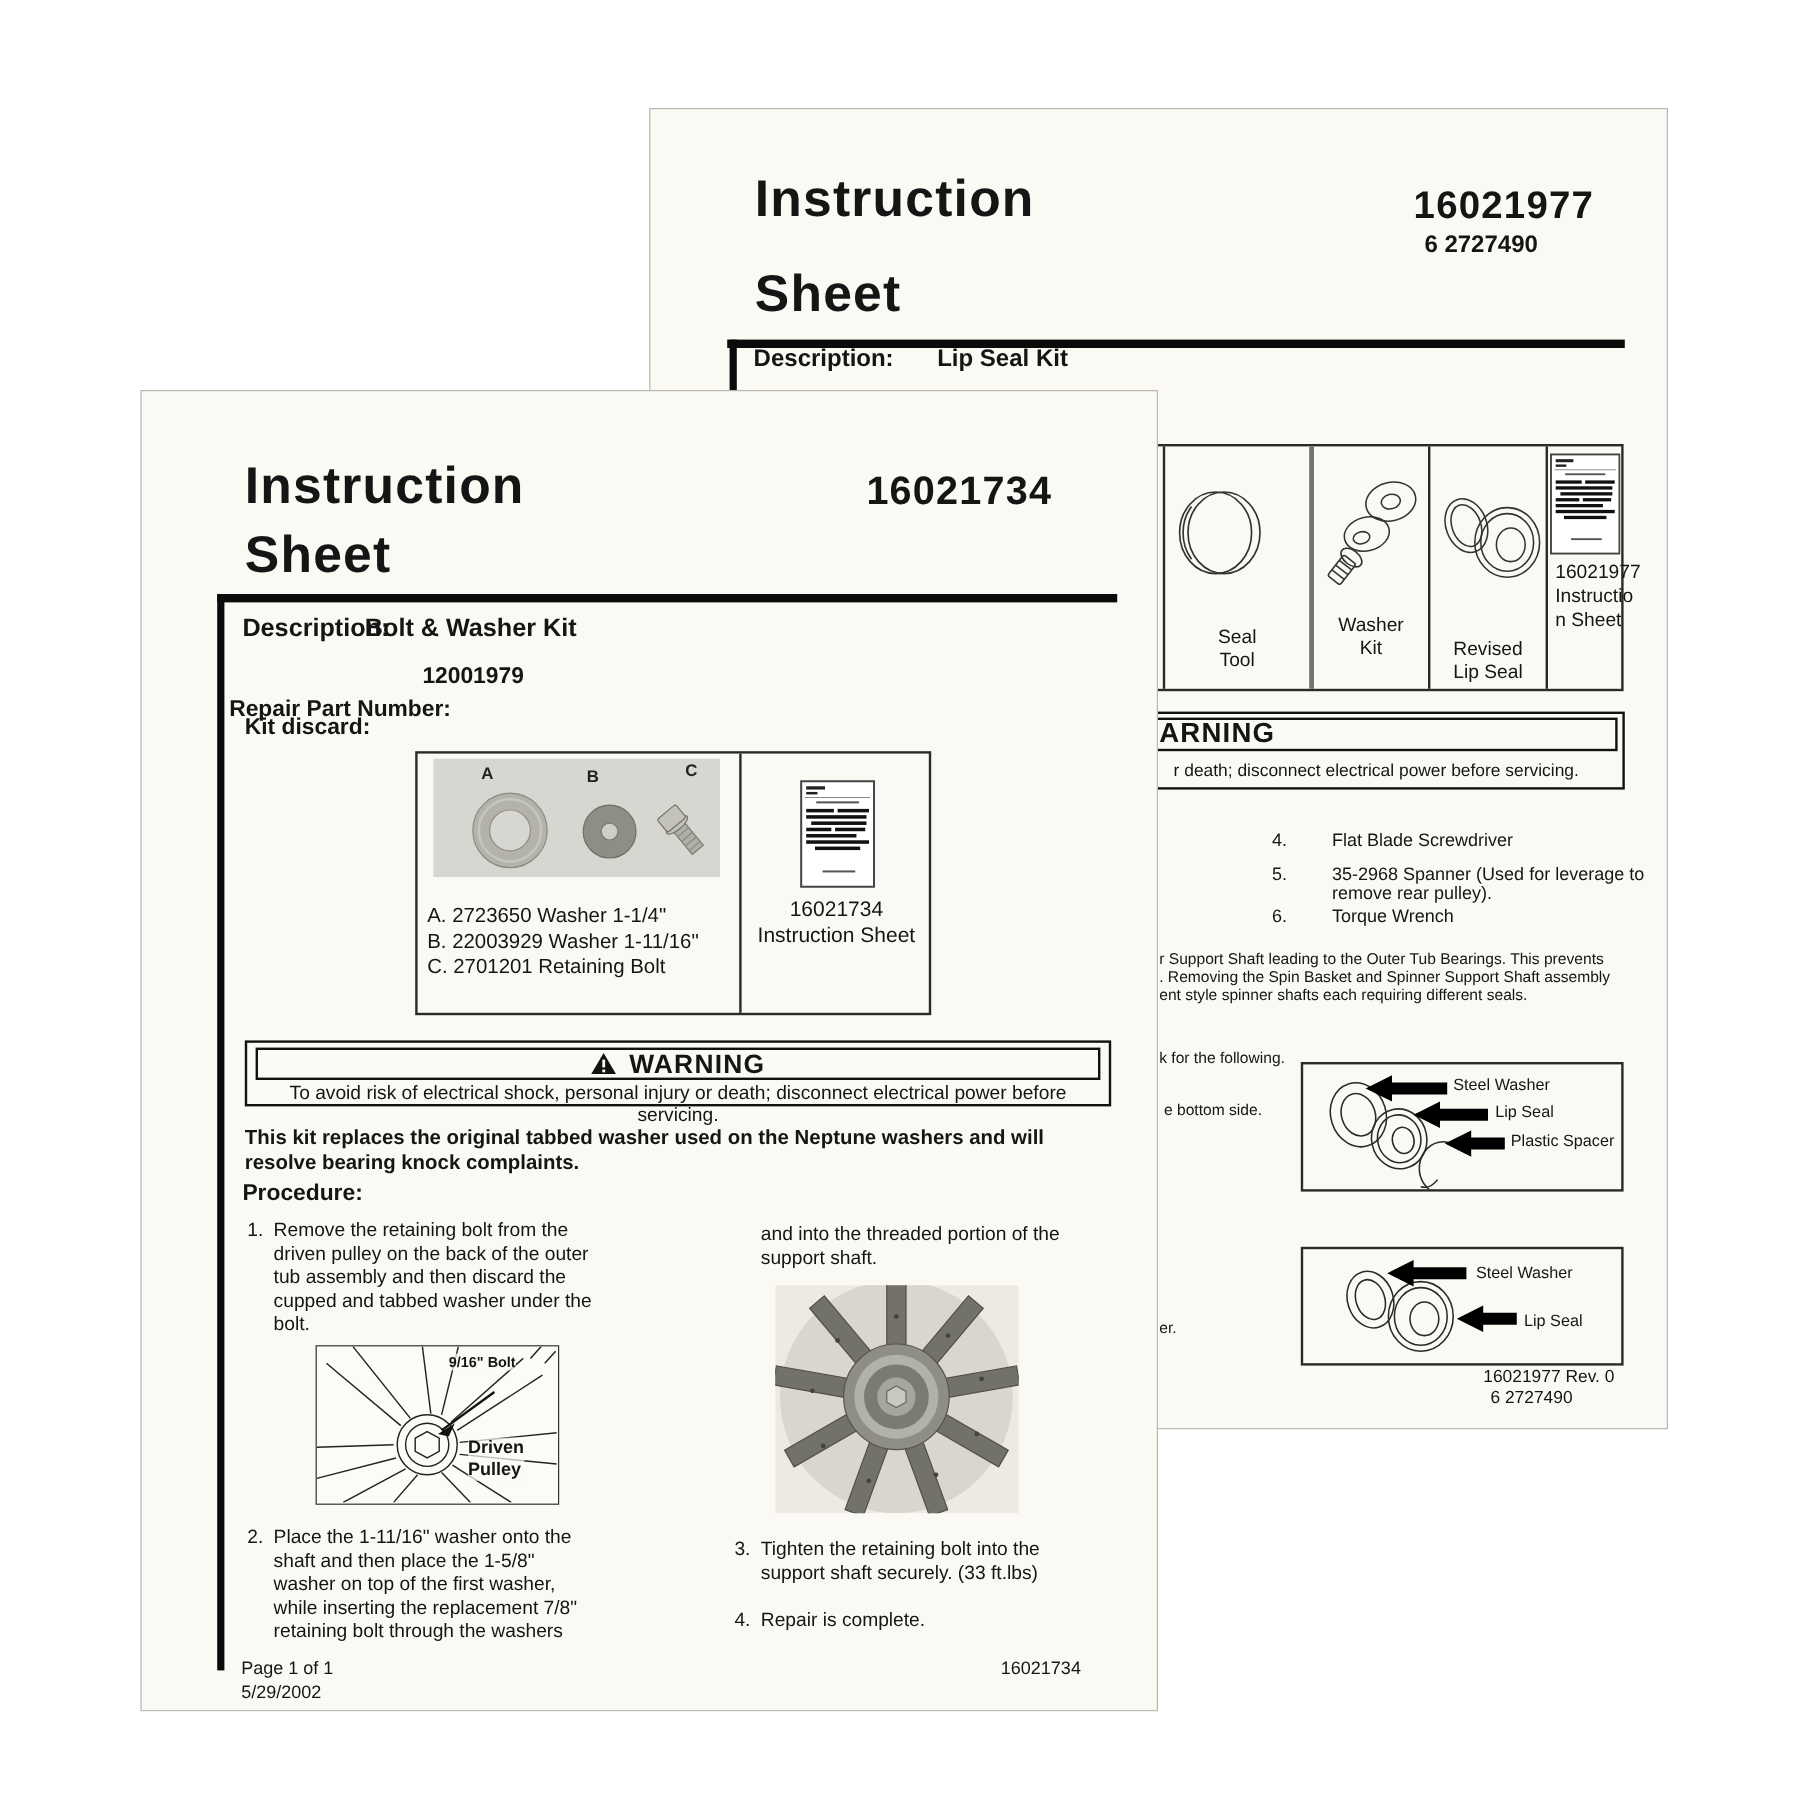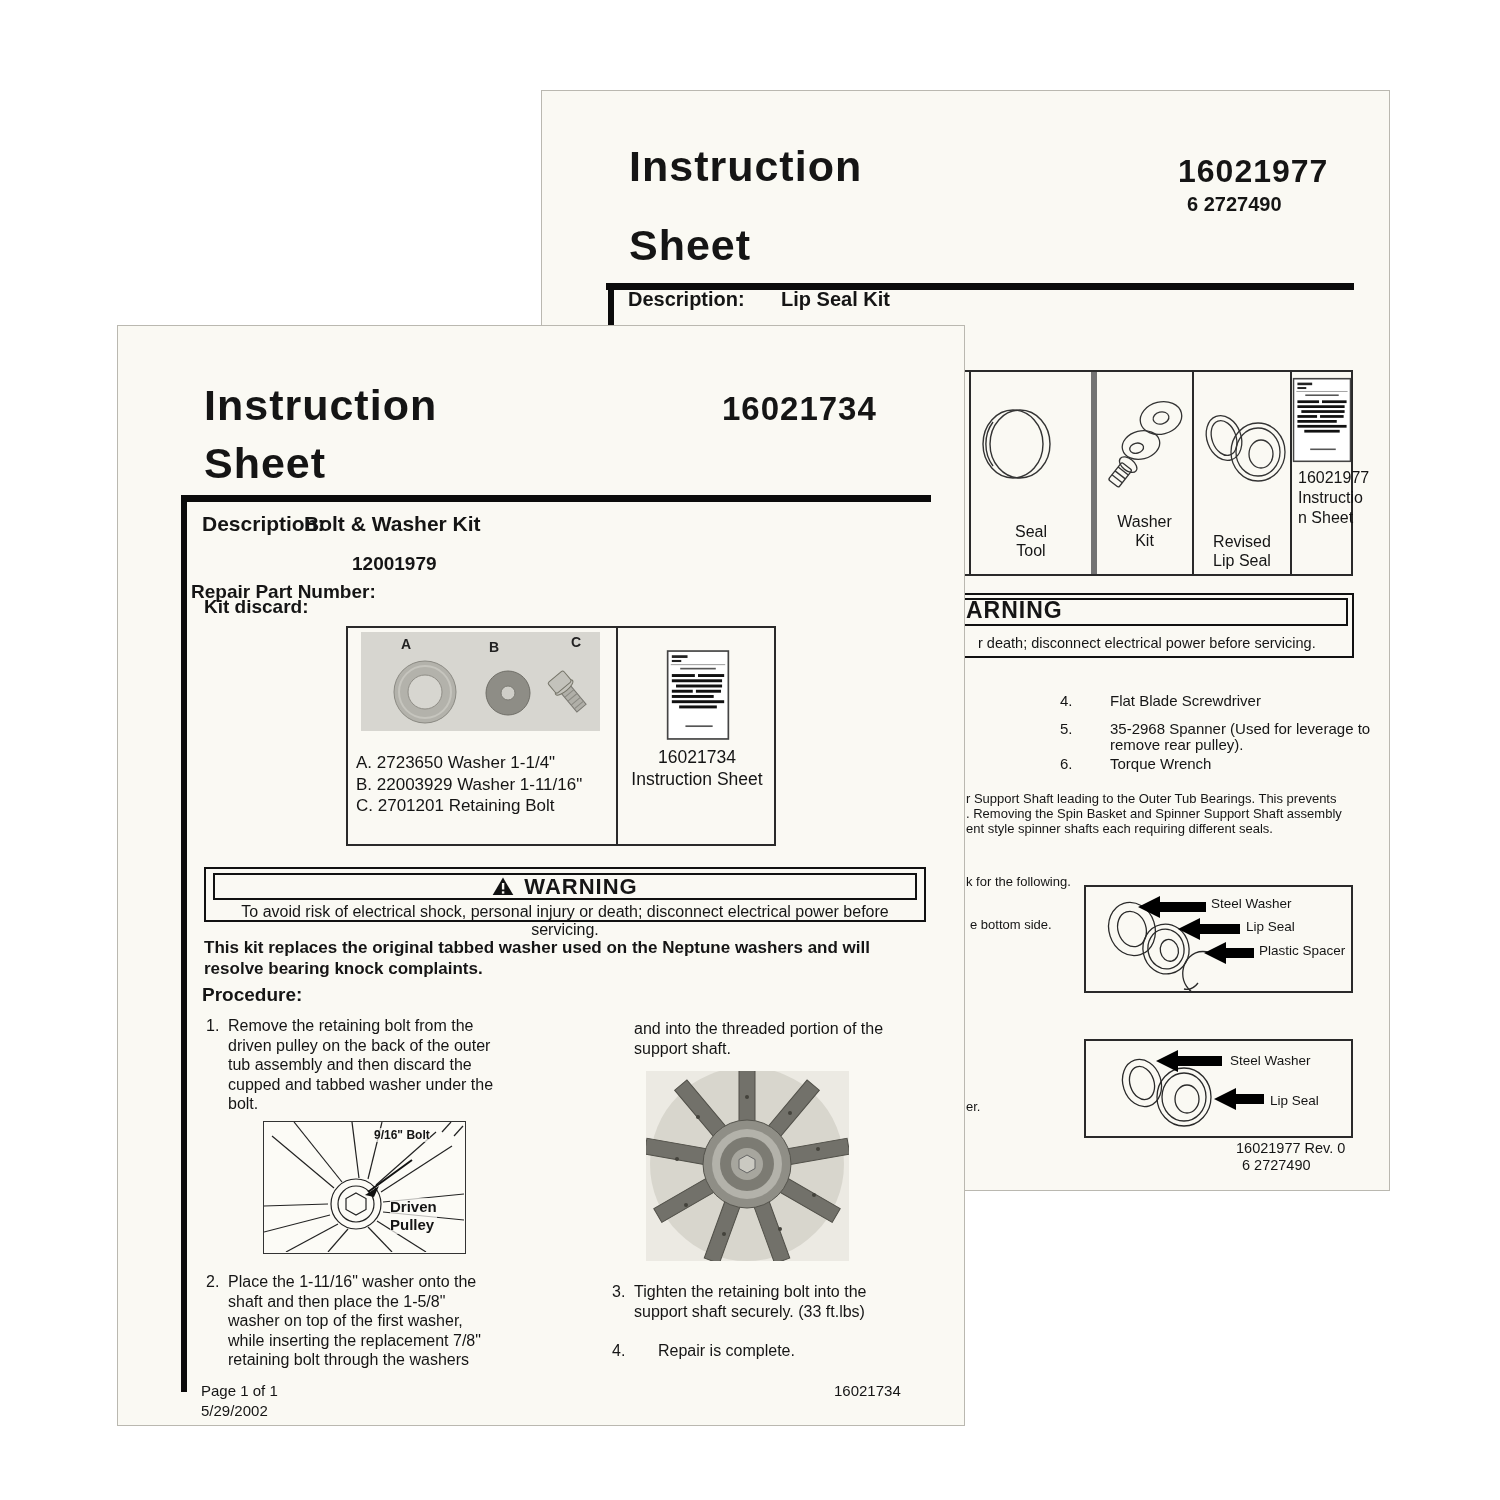--- a/index.html
+++ b/index.html
@@ -42,21 +42,21 @@
         <svg class="a" style="left:8px;top:14px;" width="76" height="120" viewBox="0 0 76 120">
           <g stroke="#333" fill="none" stroke-width="1.4">
             <ellipse cx="34" cy="58" rx="30" ry="34"></ellipse>
             <ellipse cx="41" cy="58" rx="30" ry="34"></ellipse>
             <path d="M14 36 a30 34 0 0 0 0 44"></path>
           </g>
         </svg>
         <div class="a cellLabel pre" style="top:150px;">Seal
 Tool</div>
       </div>
-      <div style="width:95px;position:relative;border-left:6px solid #737373;text-decoration:underline;">
+      <div style="width:95px;position:relative;border-left:4px solid #737373;text-decoration:underline;">
         <svg class="a" style="left:4px;top:18px;" width="86" height="115" viewBox="0 0 86 115">
           <g stroke="#333" fill="none" stroke-width="1.3">
             <g transform="rotate(-14 60 28)">
                 <ellipse cx="60" cy="28" rx="21" ry="16"></ellipse>
                 <ellipse cx="60" cy="28" rx="8" ry="6"></ellipse>
               </g>
             <g transform="rotate(-14 40 55)">
                 <ellipse cx="40" cy="55" rx="19" ry="14"></ellipse>
                 <ellipse cx="35" cy="57" rx="7" ry="5"></ellipse>
               </g>
@@ -332,20 +332,20 @@
         <circle cx="40" cy="134" r="2"></circle>
           <circle cx="31" cy="88" r="2"></circle>
           <circle cx="52" cy="46" r="2"></circle>
       </g>
     </svg>
 
     <div class="a t16" style="left:494px;top:956px;">3.</div>
     <div class="a t16 pre" style="left:516px;top:956px;width:300px;">Tighten the retaining bolt into the
 support shaft securely. (33 ft.lbs)</div>
     <div class="a t16" style="left:494px;top:1015px;">4.</div>
-    <div class="a t16" style="left:516px;top:1015px;margin-left:24px;">Repair is complete.</div>
+    <div class="a t16" style="left:516px;top:1015px;">Repair is complete.</div>
 
     <div class="a" style="left:83px;top:1056px;font-size:15px;">Page 1 of 1</div>
     <div class="a" style="left:83px;top:1076px;font-size:15px;">5/29/2002</div>
     <div class="a" style="left:716px;top:1056px;font-size:15px;">16021734</div>
   </div>
 
 </div>
 
 </body></html>

